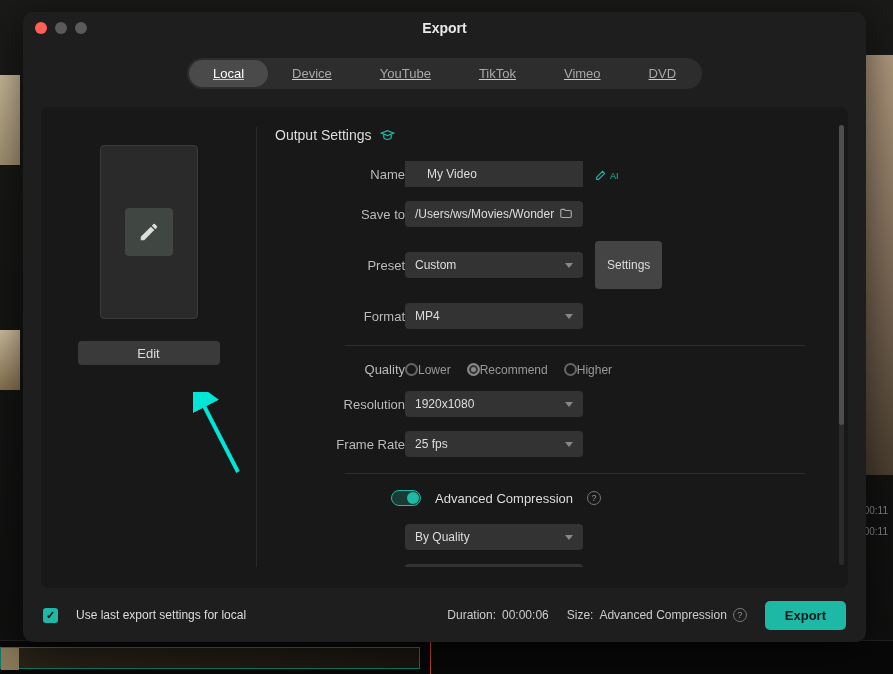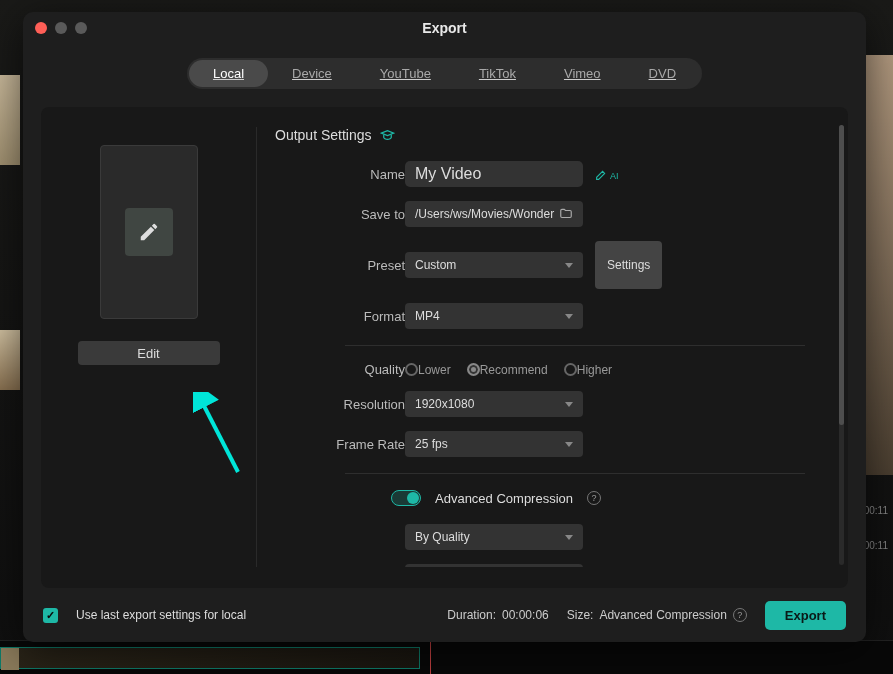--- a/index.html
+++ b/index.html
@@ -2,21 +2,21 @@
 <html><head>
 <meta charset="utf-8">
 <style>
 * { margin:0; padding:0; box-sizing:border-box; font-family:-apple-system,BlinkMacSystemFont,"Segoe UI",Arial,sans-serif; }
 html,body { width:893px; height:674px; background:#0a0a0a; overflow:hidden; color:#ccc; font-size:13px; }
 .bg-blur { position:absolute; inset:0; background:linear-gradient(180deg,#1a1a18 0%,#0f0f0f 100%); }
 .bg-thumb { position:absolute; left:0; width:20px; background:#3a3630; }
 .thumb1 { top:75px; height:90px; background:linear-gradient(#c8b89a,#a09070); }
 .thumb2 { top:330px; height:60px; background:linear-gradient(#d0c0a0,#887050); }
 .bg-right { position:absolute; right:0; top:55px; width:28px; height:420px; background:linear-gradient(#b0987e,#4a3e30); }
-.bg-times { position:absolute; right:5px; top:505px; font-size:10px; color:#888; display:flex; flex-direction:column; gap:24px;}
+.bg-times { position:absolute; right:5px; top:505px; font-size:10px; color:#888; display:flex; flex-direction:column; gap:10px;}
 .timeline { position:absolute; left:0; bottom:0; width:100%; height:34px; background:#080808; border-top:1px solid #222; }
 .tl-strip { position:absolute; left:0; top:6px; height:22px; width:420px; background:linear-gradient(90deg,#2a2418,#1a1610); border:1px solid #0e7a68; }
 .tl-thumb { position:absolute; left:0; top:0; width:18px; height:22px; background:#8a7a5a; }
 .tl-red { position:absolute; left:430px; top:0; width:1px; height:34px; background:#c04040; }
 .modal { position:absolute; left:23px; top:12px; width:843px; height:630px; background:#1e1e1e; border-radius:10px; box-shadow:0 8px 40px rgba(0,0,0,.6); display:flex; flex-direction:column; }
 .titlebar { height:32px; display:flex; align-items:center; position:relative; }
 .lights { position:absolute; left:12px; top:10px; display:flex; gap:8px; }
 .light { width:12px; height:12px; border-radius:50%; }
 .light.r { background:#ff5f57; }
 .light.y { background:#5a5a5a; }
@@ -30,21 +30,21 @@
 .sidebar { width:215px; display:flex; flex-direction:column; align-items:center; padding-top:38px; }
 .preview { width:98px; height:174px; background:#2a2a2a; border:1px solid #3a3a3a; border-radius:4px; display:flex; align-items:center; justify-content:center; }
 .preview-inner { width:48px; height:48px; background:#404642; border-radius:4px; display:flex; align-items:center; justify-content:center; }
 .editbtn { margin-top:22px; width:142px; height:24px; background:#3a3a3a; border-radius:4px; border:none; color:#ddd; font-size:13px; cursor:pointer; }
 .content { flex:1; border-left:1px solid #2a2a2a; margin:20px 0; padding:0 24px 0 18px; overflow-y:auto; height:440px; position:relative; }
 .content::-webkit-scrollbar { width:6px; }
 .content::-webkit-scrollbar-thumb { background:#4a4a4a; border-radius:3px; }
 .section-title { font-size:14px; color:#ddd; margin-bottom:18px; display:flex; align-items:center; gap:8px; }
 .row { display:flex; align-items:center; margin-bottom:14px; }
 .label { width:130px; text-align:right; color:#bbb; font-size:13px; }
-.input { width:178px; height:26px; background:#333; border:none; border-radius:5px; color:#ddd; padding:0 10px; font-size:16px; }
+.input { width:178px; height:26px; background:#333; border:none; border-radius:0; color:#ddd; padding:0 22px; font-size:12px; }
 .select { width:178px; height:26px; background:#333; border-radius:4px; display:flex; align-items:center; justify-content:space-between; padding:0 10px; font-size:12px; color:#ddd; cursor:pointer; }
 .chev { width:0; height:0; border-left:4px solid transparent; border-right:4px solid transparent; border-top:5px solid #888; }
 .ai-icon { color:#1eb8a6; margin-left:12px; font-size:12px; display:flex; align-items:flex-end; gap:2px; }
 .settings-btn { margin-left:12px; padding:17px 12px; background:#444; border:none; border-radius:4px; color:#ddd; font-size:12px; cursor:pointer; }
 .divider { border:none; border-top:1px solid #2e2e2e; margin:16px 0 16px 70px; width:460px; }
 .radios { display:flex; gap:16px; align-items:center; }
 .radio { display:flex; align-items:center; gap:0; color:#999; font-size:12px; cursor:pointer; }
 .radio-dot { width:13px; height:13px; border-radius:50%; border:2px solid #666; background:transparent; }
 .radio.sel .radio-dot { border-color:#888; background:#888; box-shadow:inset 0 0 0 2px #333; }
 .toggle-row { display:flex; align-items:center; gap:14px; margin:14px 0 18px 116px; }

